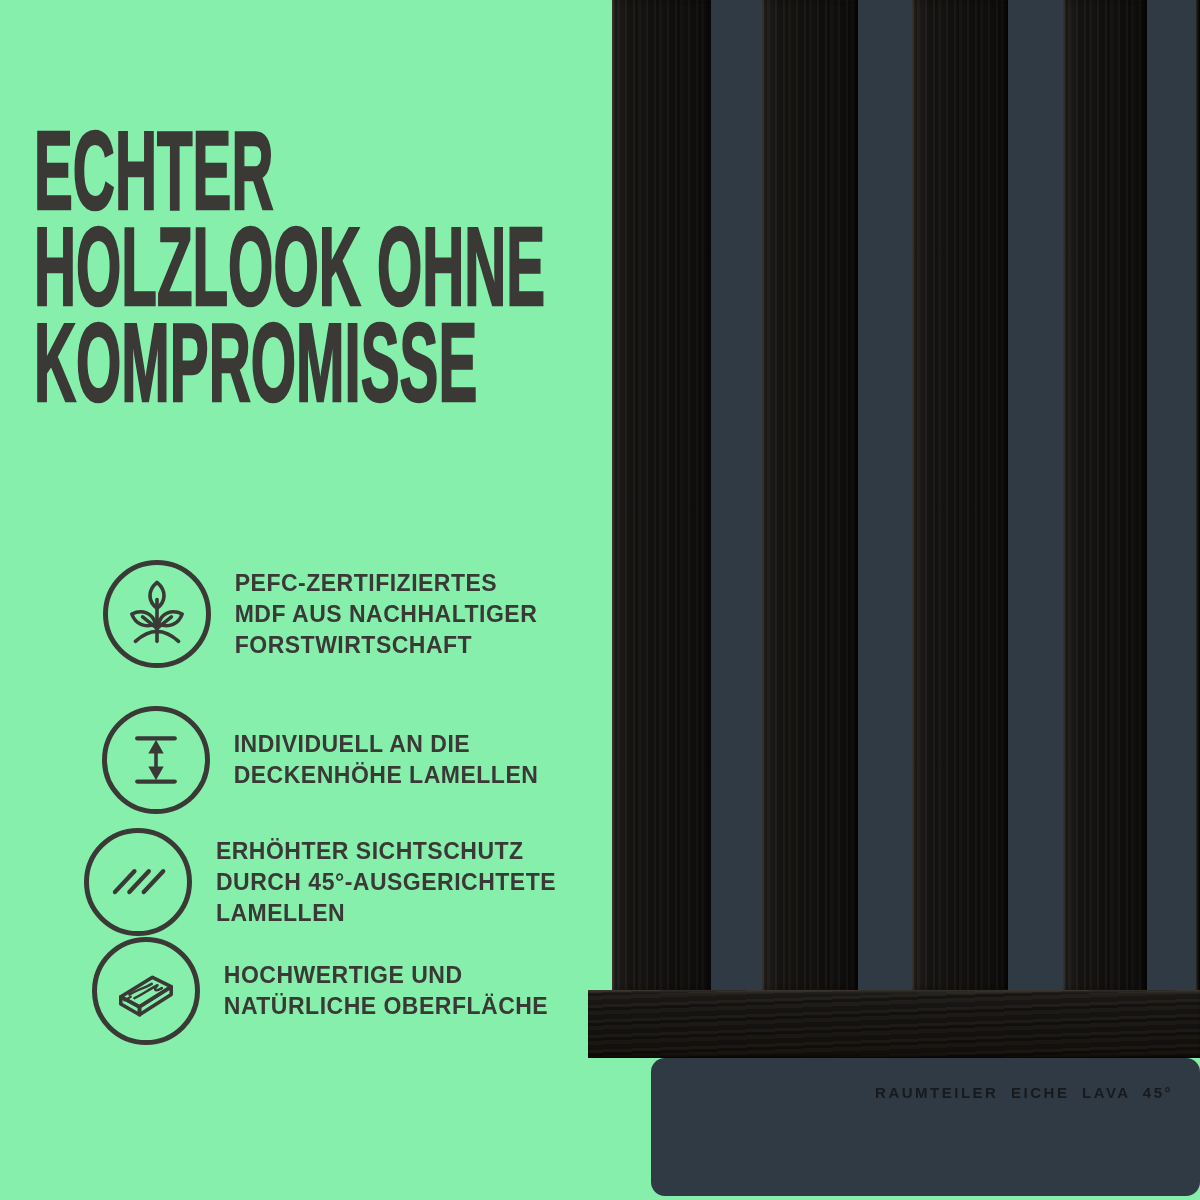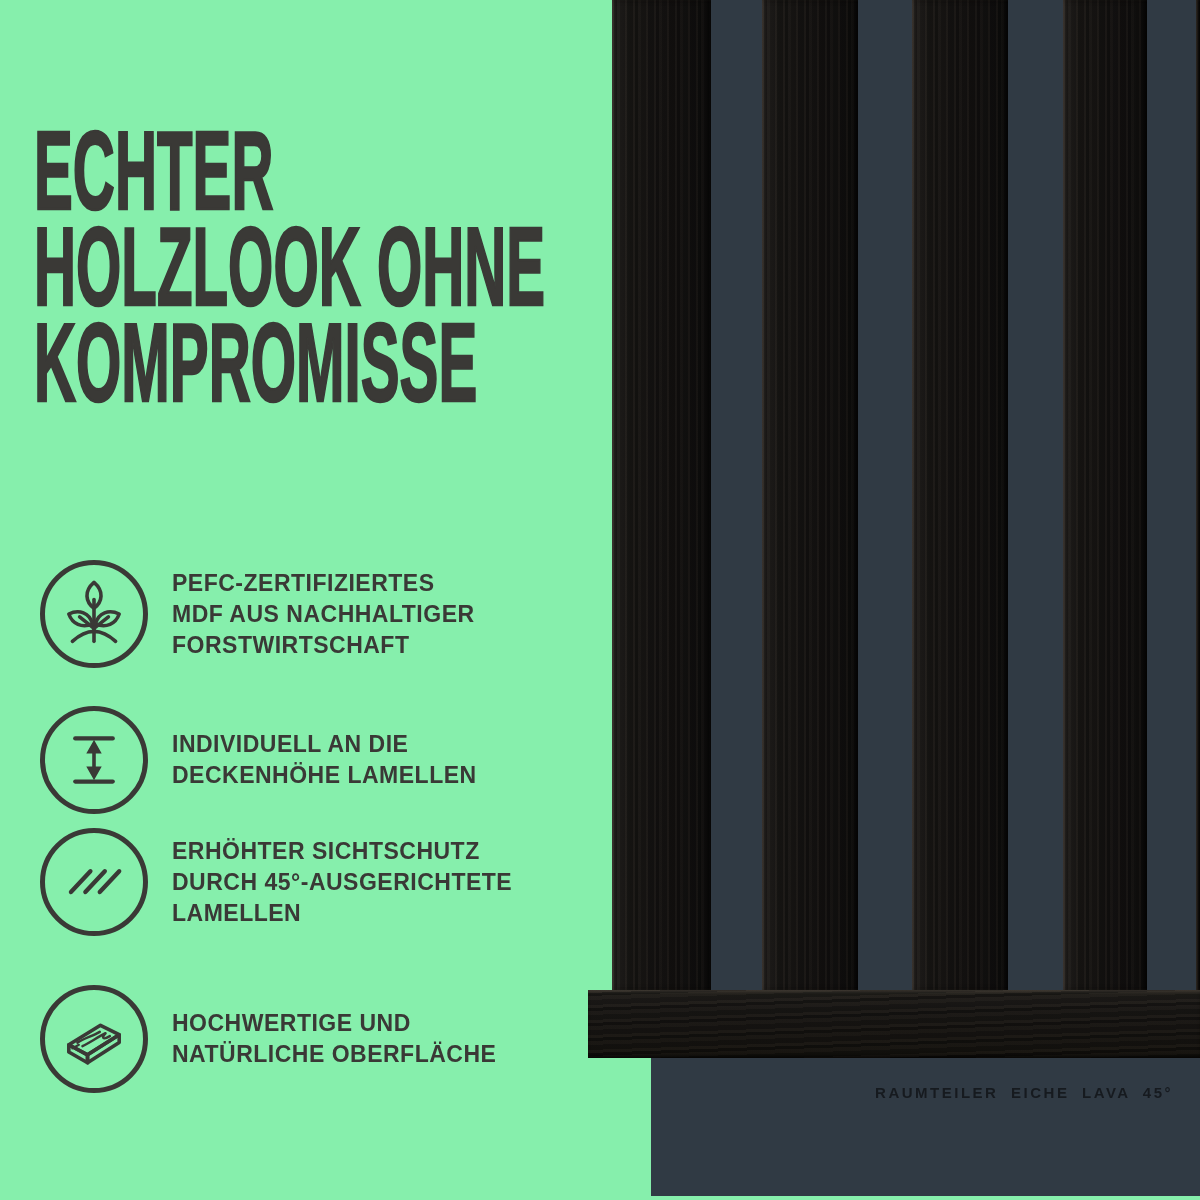--- a/index.html
+++ b/index.html
@@ -18,26 +18,26 @@
     color:#3a3936;
     letter-spacing:0;
     white-space:pre-line;
     transform:scale(0.52,1);
     transform-origin:top left;
     -webkit-text-stroke:2.5px #3a3936;
   }
 
   .feature{
     position:absolute;left:40px;width:560px;height:108px;
-    display:flex;align-items:center;gap:24px;
+    display:flex;align-items:center;gap:24px;justify-content:center;
   }
   .feature.f1{top:560px}
   .feature.f2{top:706px}
   .feature.f3{top:828px}
-  .feature.f4{top:985px}
+  .feature.f4{top:937px}
 
   .icon-circle{
     flex:0 0 auto;
     width:98px;height:98px;
     border:5px solid #3a3936;border-radius:50%;
     display:flex;align-items:center;justify-content:center;
     box-sizing:content-box;
   }
   .icon-circle svg{display:block}
 
@@ -74,20 +74,21 @@
         rgba(0,0,0,0.30) 3px 6px,
         rgba(80,65,50,0.05) 6px 10px,
         rgba(0,0,0,0.18) 10px 15px),
       linear-gradient(180deg,#22201d 0%,#1a1816 30%,#15130f 100%);
     box-shadow:inset 0 4px 3px -2px rgba(150,135,115,0.22),
                inset 0 -4px 5px -3px #000;
   }
   .caption-panel{
     position:absolute;left:651px;top:1058px;width:549px;height:138px;
     background:#303a44;
+    border-radius:14px;
   }
   .product-caption{
     position:absolute;right:27px;top:26px;
     font-size:15px;font-weight:700;
     letter-spacing:2.5px;word-spacing:6px;
     color:#161a1f;
     white-space:nowrap;
   }
 </style>
 </head>

